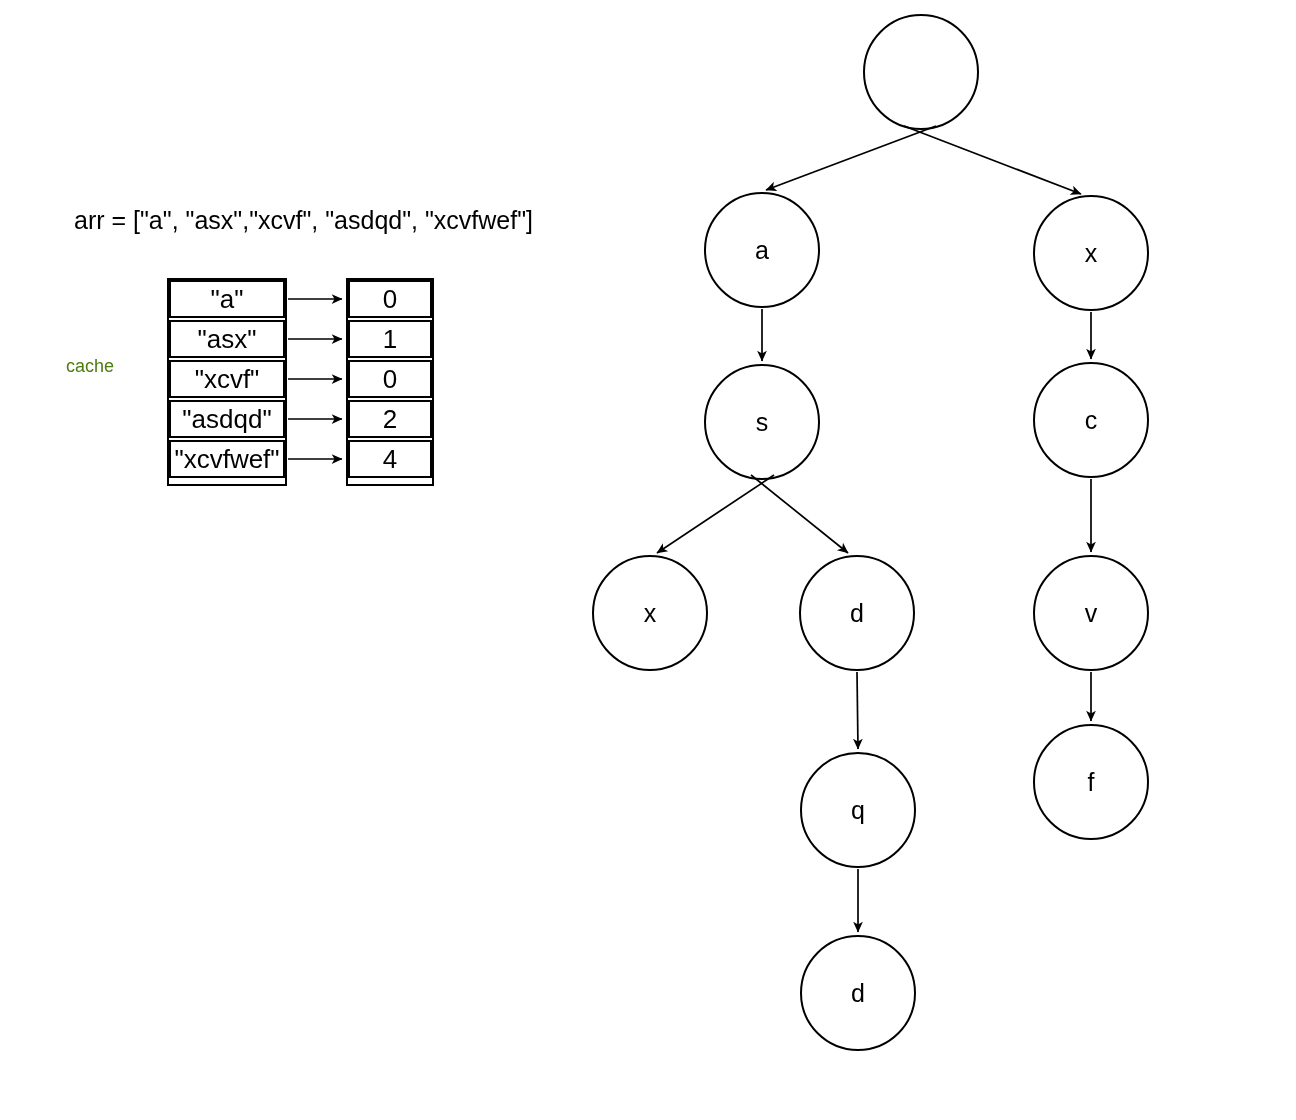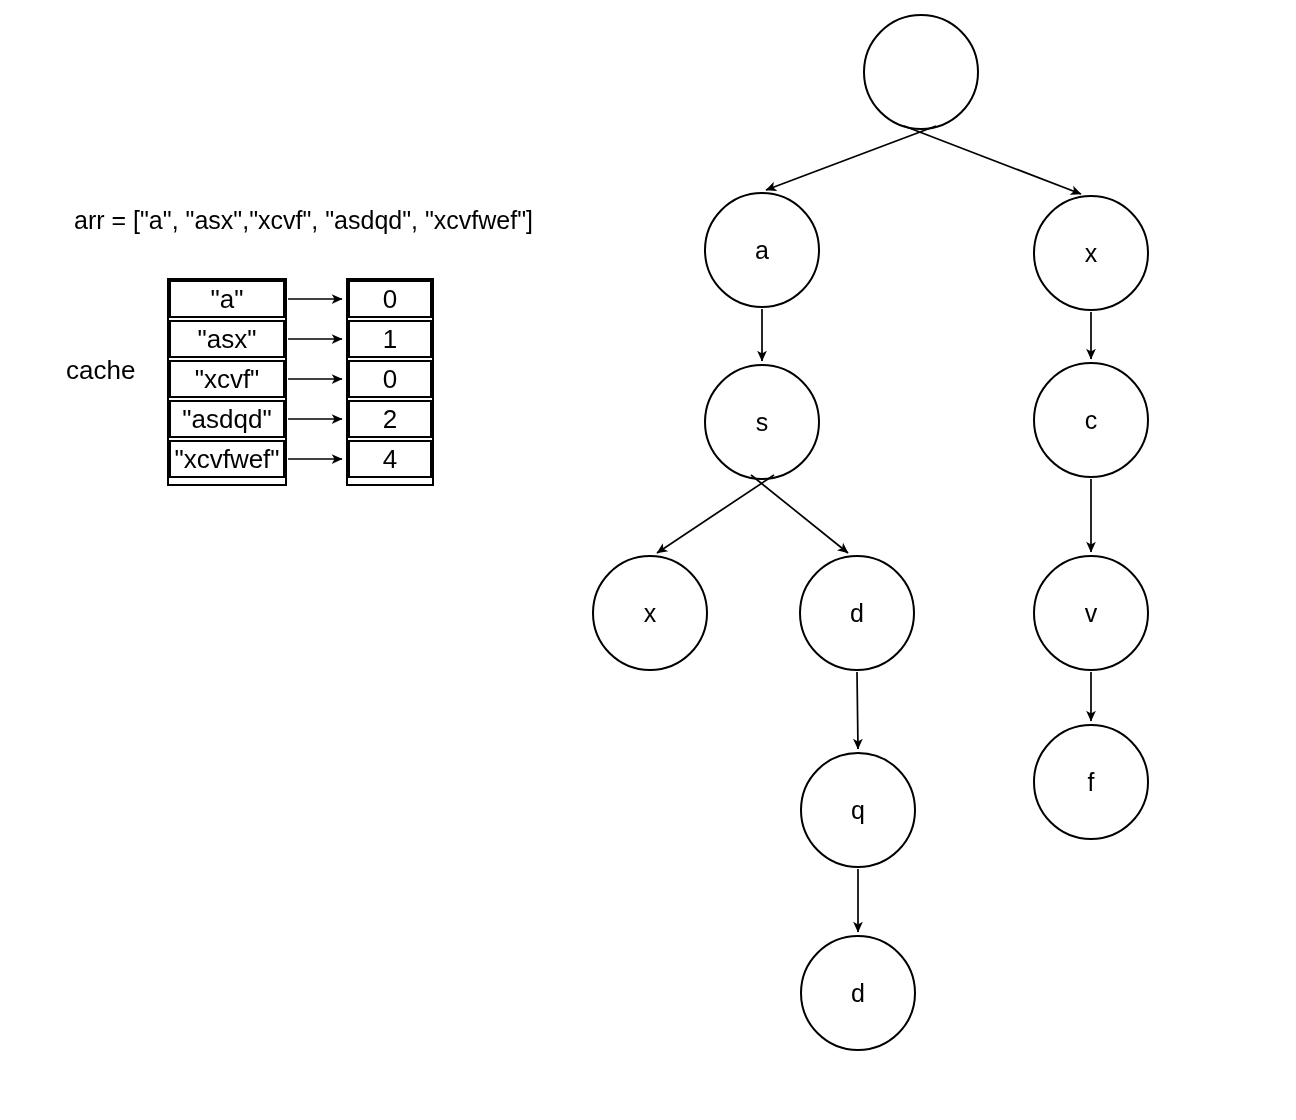--- a/index.html
+++ b/index.html
@@ -22,23 +22,23 @@
     top: 205px;
     font-size: 25px;
     line-height: 1.2;
     white-space: nowrap;
     color: #000000;
   }
   .cache-label {
     position: absolute;
     left: 66px;
     top: 356px;
-    font-size: 26px;
+    font-size: 18px;
     line-height: 1.15;
-    color: #000000;
+    color: #4d7c0f;
   }
   .list-col {
     position: absolute;
     top: 278px;
     border: 2px solid #000000;
     box-sizing: border-box;
     background: #ffffff;
   }
   .key-col { left: 167px; width: 120px; height: 208px; }
   .val-col { left: 346px; width: 88px;  height: 208px; }

